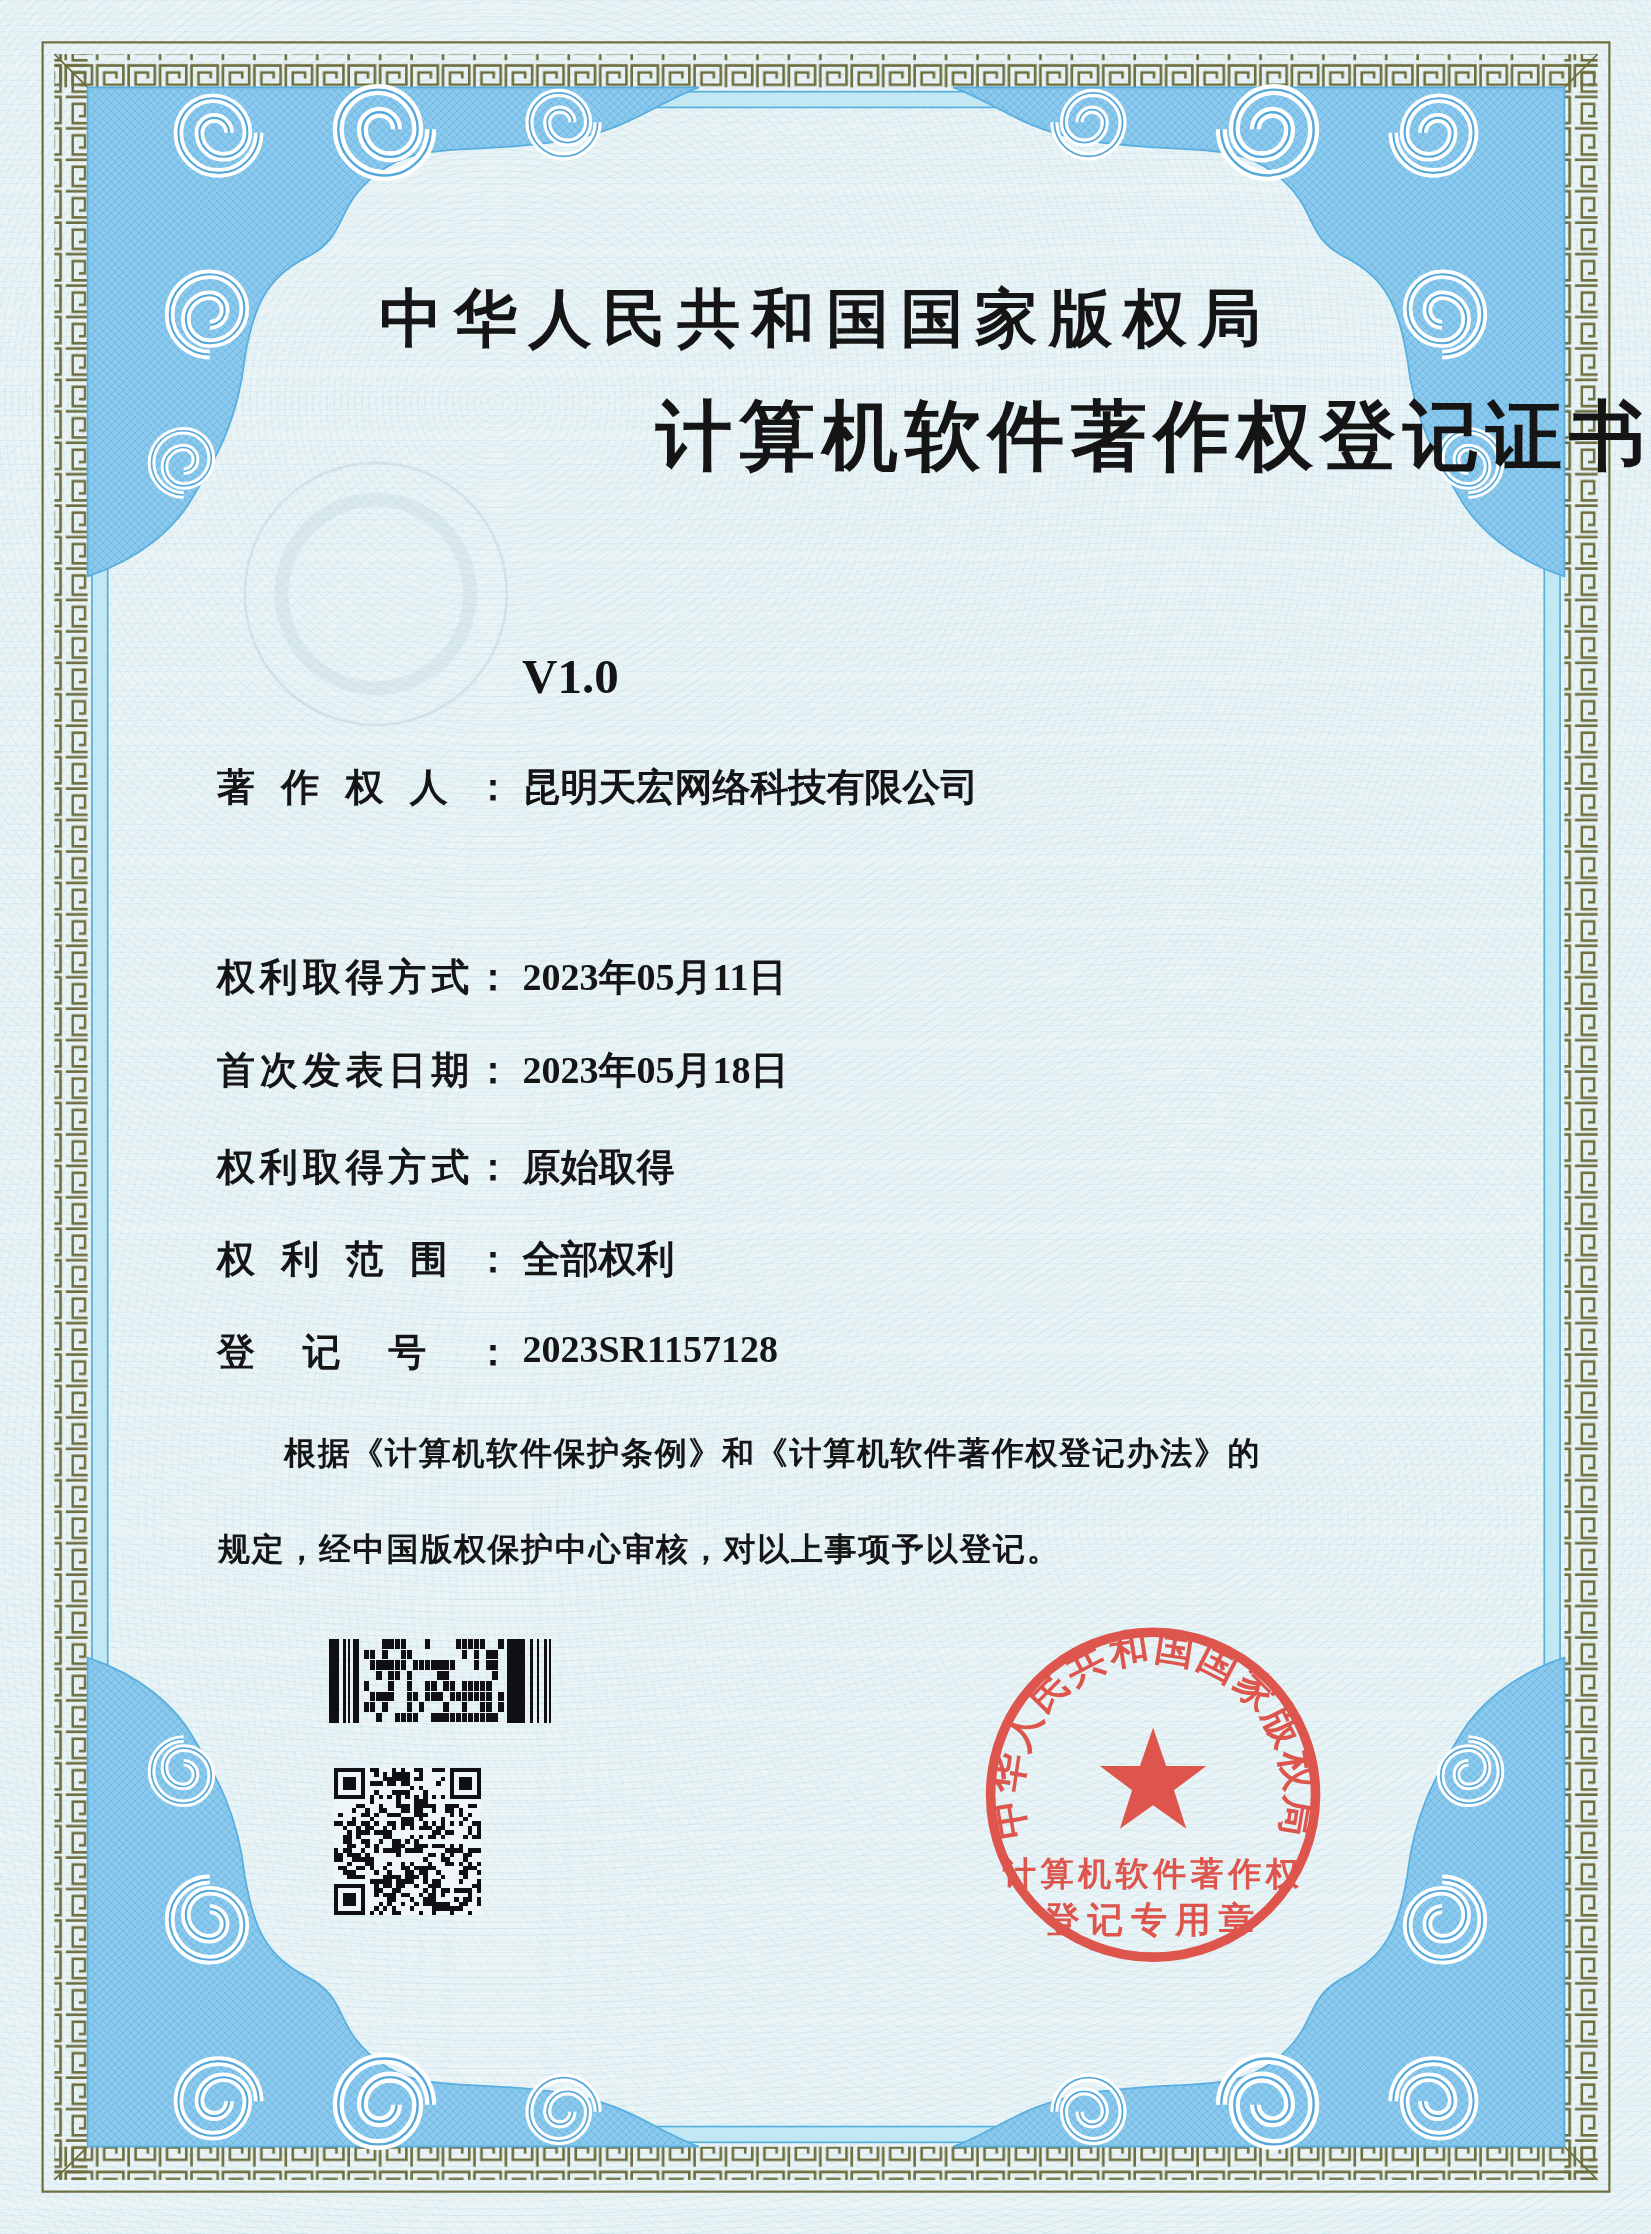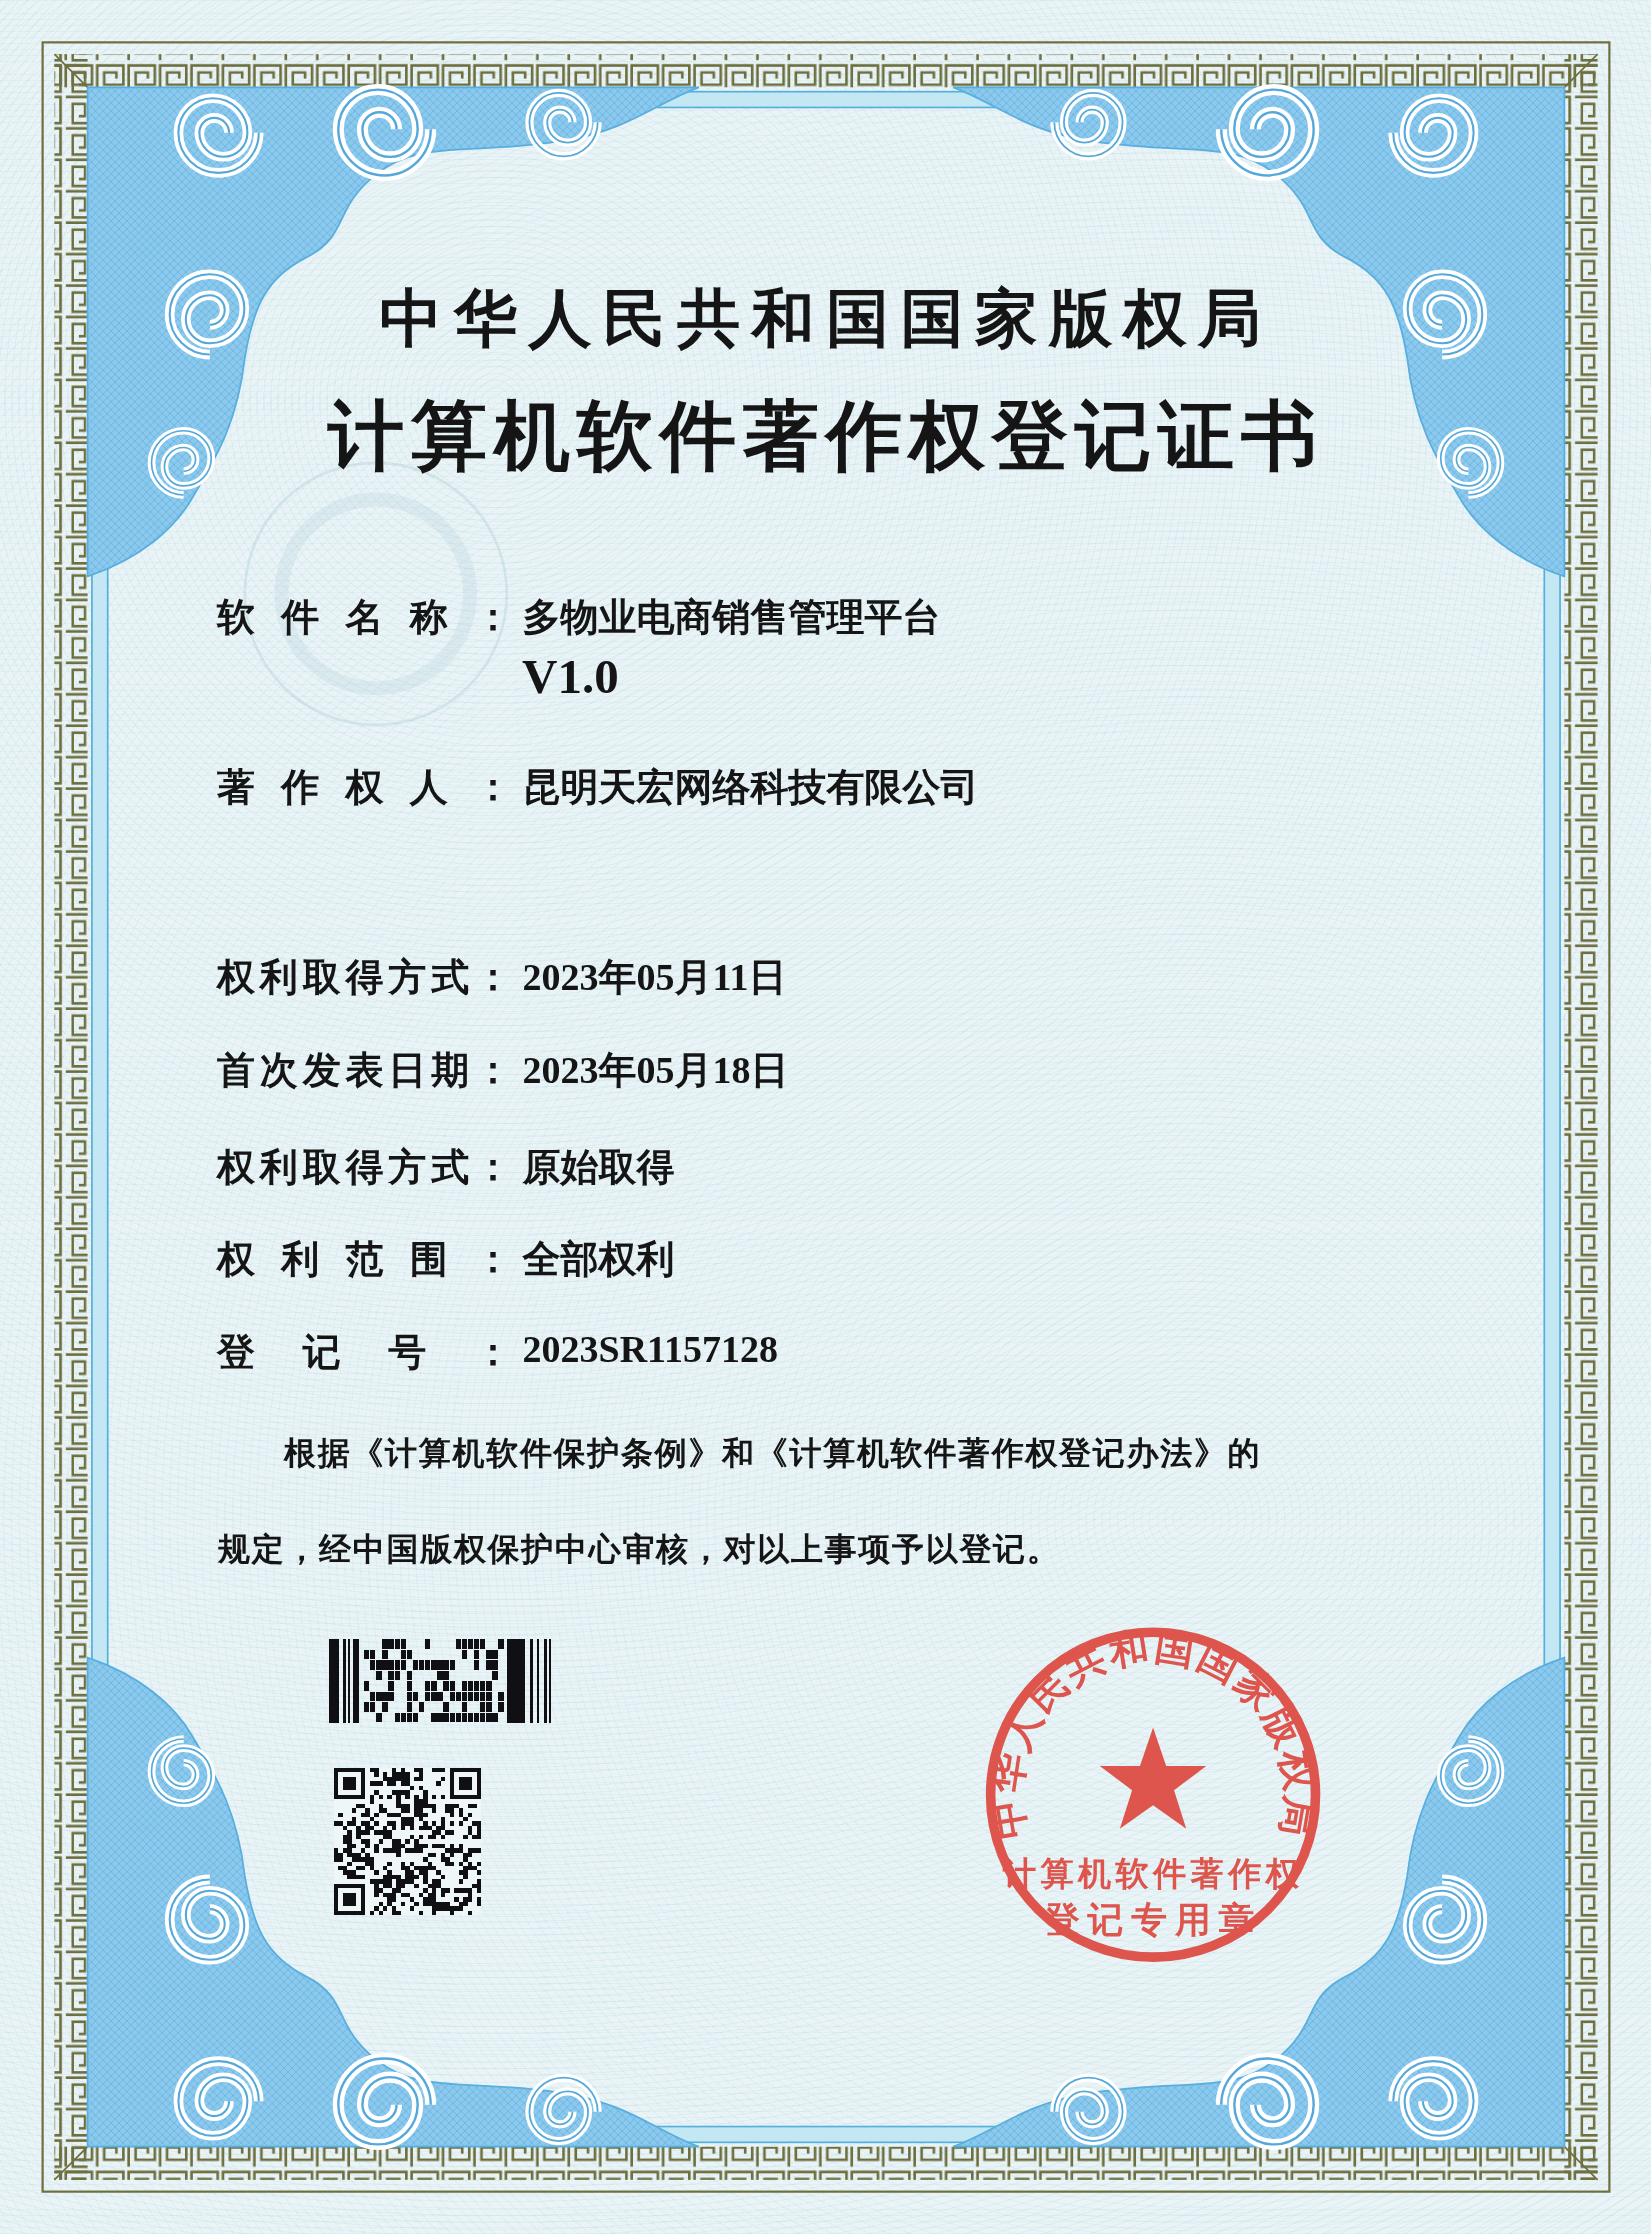--- a/index.html
+++ b/index.html
@@ -16,21 +16,21 @@
       repeating-radial-gradient(circle at 72% 68%, rgba(120,185,205,.08) 0 1.3px, rgba(255,255,255,0) 1.3px 7.9px),
       repeating-linear-gradient(0deg, rgba(130,190,210,.10) 0 0.9px, rgba(255,255,255,0) 0.9px 6.1px);
   }
   #decor{position:absolute;inset:0;z-index:1;}
   .content{position:absolute;inset:0;z-index:2;}
   .title{
     position:absolute;top:276px;left:0;right:0;text-align:center;
     font-size:63px;font-weight:900;letter-spacing:11.4px;white-space:nowrap;
   }
   .subtitle{
-    position:absolute;top:386px;left:0;right:0;text-align:center;
+    position:absolute;top:386px;left:0;right:0;text-align:right;
     font-size:76px;font-weight:900;letter-spacing:7px;white-space:nowrap;
   }
   .certno{
     position:absolute;top:509px;left:1011px;display:flex;gap:35px;
     font-size:35px;font-weight:700;white-space:nowrap;
   }
   .frow{position:absolute;left:217px;display:flex;align-items:flex-start;
     font-size:38px;font-weight:700;}
   .frow .lbl{flex:none;width:295px;text-align:justify;text-align-last:justify;}
   .frow .val{margin-left:10.5px;white-space:nowrap;}
@@ -119,24 +119,20 @@
     </g>
   </svg>
 
   <div class="content">
 
     <div class="title">中华人民共和国国家版权局</div>
 
     <div class="subtitle">计算机软件著作权登记证书</div>
 
 
-    <div class="frow" style="top:592px">
-      <span class="lbl">软件名称：</span>
-      <span class="val">多物业电商销售管理平台</span>
-    </div>
     <div class="val2">V1.0</div>
 
     <div class="frow" style="top:762px">
       <span class="lbl">著作权人：</span>
       <span class="val">昆明天宏网络科技有限公司</span>
     </div>
 
     <div class="frow" style="top:952px">
       <span class="lbl">权利取得方式：</span>
       <span class="val">2023年05月11日</span>

